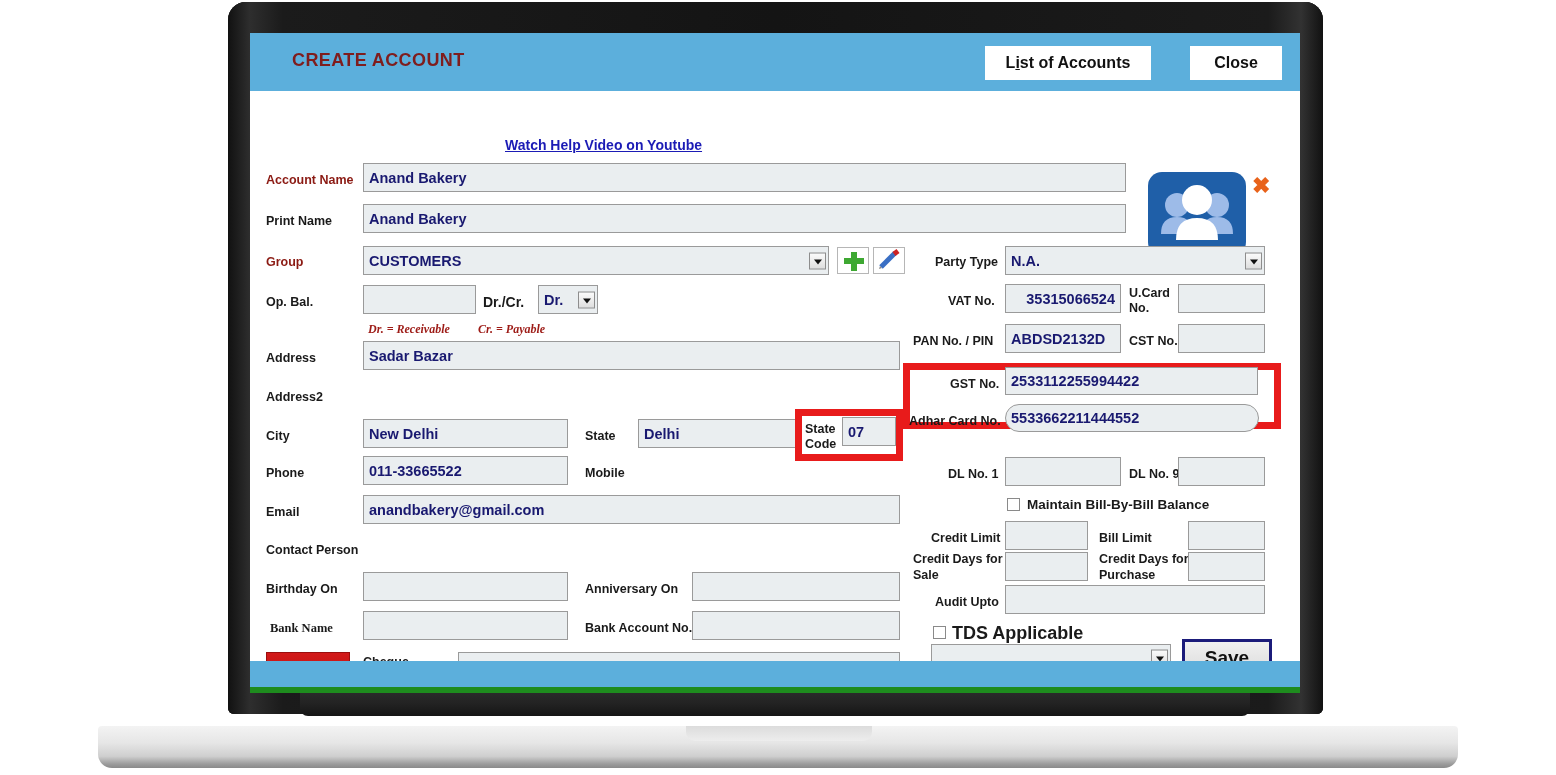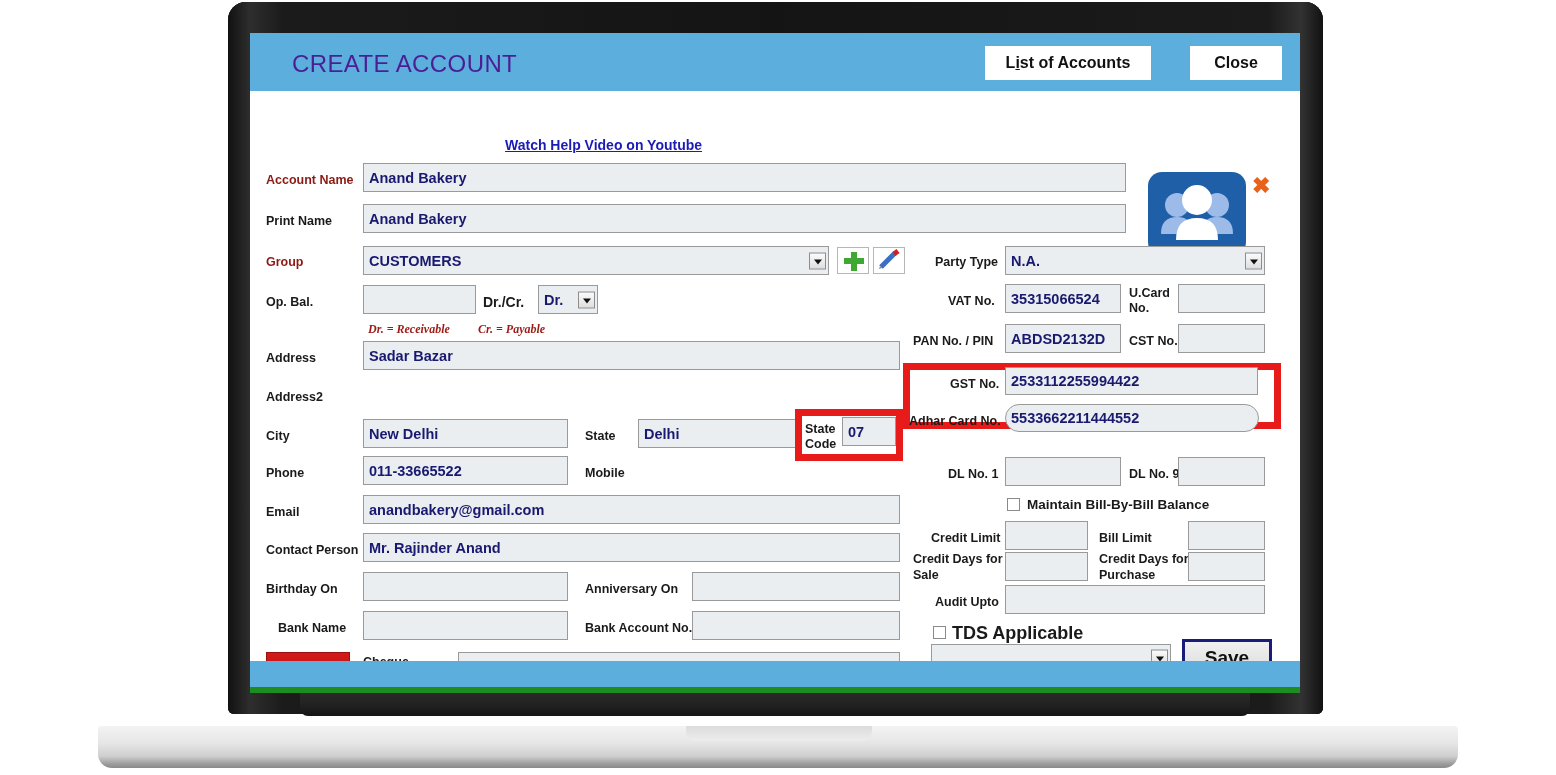--- a/index.html
+++ b/index.html
@@ -60,21 +60,21 @@
   }
 
   
   #titlebar {
     position: absolute; left: 0; top: 0;
     width: 1050px; height: 58px;
     background: #5cafdc;
   }
   #app-title {
     position: absolute; left: 42px; top: 17px;
-    font-size: 24px; font-weight: normal; color: #4c1d95;
+    font-size: 18px; font-weight: bold; color: #7f1d1d;
     letter-spacing: 0.4px;
   }
   .hdr-btn {
     position: absolute; top: 13px;
     background: #ffffff; border: 1px solid #ffffff;
     font-size: 16px; font-weight: bold; color: #111;
     font-family: "Liberation Sans", sans-serif;
     cursor: pointer; text-align: center;
     line-height: 30px;
   }
@@ -306,49 +306,48 @@
     <input class="fld" style="left: 592px; top: 326px; width: 54px; height: 29px;" value="07">
 
     <div class="lbl" style="left:16px; top:375px;">Phone</div>
     <input class="fld" style="left: 113px; top: 365px; width: 205px; height: 29px;" value="011-33665522">
     <div class="lbl" style="left:335px; top:375px;">Mobile</div>
 
     <div class="lbl" style="left:16px; top:414px;">Email</div>
     <input class="fld" style="left: 113px; top: 404px; width: 537px; height: 29px;" value="anandbakery@gmail.com">
 
     <div class="lbl" style="left:16px; top:452px;">Contact Person</div>
-    <input class="fld" style="left: 113px; top: 442px; width: 537px; height: 29px;" value="Mr. Rajinder Anand">
 
     <div class="lbl" style="left:16px; top:491px;">Birthday On</div>
     <input class="fld" style="left: 113px; top: 481px; width: 205px; height: 29px;" value="">
     <div class="lbl" style="left:335px; top:491px;">Anniversary On</div>
     <input class="fld" style="left: 442px; top: 481px; width: 208px; height: 29px;" value="">
 
-    <div class="lbl" style="left:28px; top:530px;">Bank Name</div>
+    <div class="lbl" style="left:20px; top:530px;font-family:Liberation Serif, serif;">Bank Name</div>
     <input class="fld" style="left: 113px; top: 520px; width: 205px; height: 29px;" value="">
     <div class="lbl" style="left:335px; top:530px;">Bank Account No.</div>
     <input class="fld" style="left: 442px; top: 520px; width: 208px; height: 29px;" value="">
 
     <button id="btn-delete">De<span class="ul">l</span>ete</button>
     <div class="lbl" style="left:113px; top:563px; line-height:16px;">
       <span>Cheque</span><br>
       <span>Printing Name</span>
     </div>
     <input class="fld" style="left: 208px; top: 561px; width: 442px; height: 31px;" value="">
 
     <div class="lbl" style="left:685px; top:164px;">Party Type</div>
     <div class="sel-wrap" style="left:755px; top:155px; width:260px; height:29px;">
       <select class="sel">
         <option>N.A.</option>
       </select>
       <span class="sel-arrow"></span>
     </div>
 
     <div class="lbl" style="left:698px; top:203px;">VAT No.</div>
-    <input class="fld" style="left: 755px; top: 193px; width: 116px; height: 29px;" value="35315066524">
+    <input class="fld" style="left: 755px; top: 193px; width: 116px; height: 29px; text-align: right;" value="35315066524">
     <div class="lbl" style="left:879px; top:195px; line-height:15px;">
       <span>U.Card</span><br>
       <span>No.</span>
     </div>
     <input class="fld" style="left: 928px; top: 193px; width: 87px; height: 29px;" value="">
 
     <div class="lbl" style="left:663px; top:243px;">PAN No. / PIN</div>
     <input class="fld" style="left: 755px; top: 233px; width: 116px; height: 29px;" value="ABDSD2132D">
     <div class="lbl" style="left:879px; top:243px;">CST No.</div>
     <input class="fld" style="left: 928px; top: 233px; width: 87px; height: 29px;" value="">

